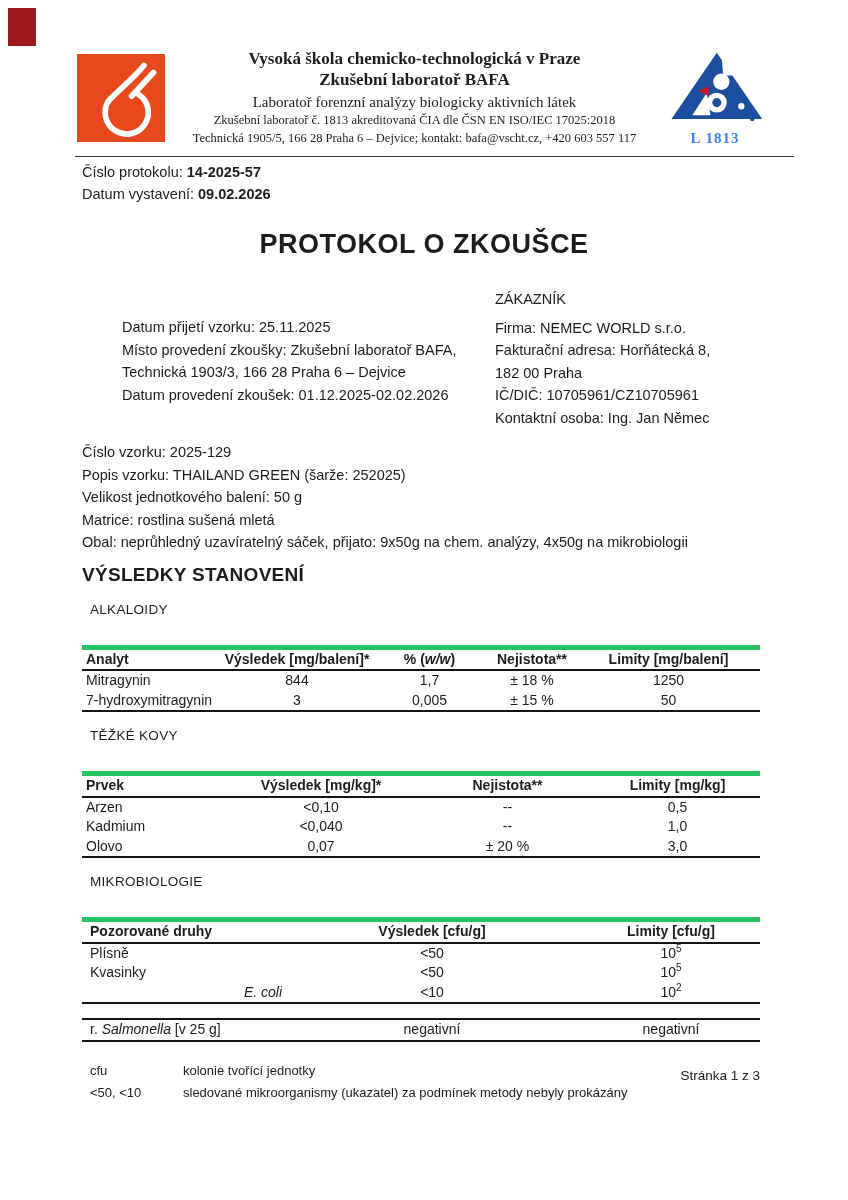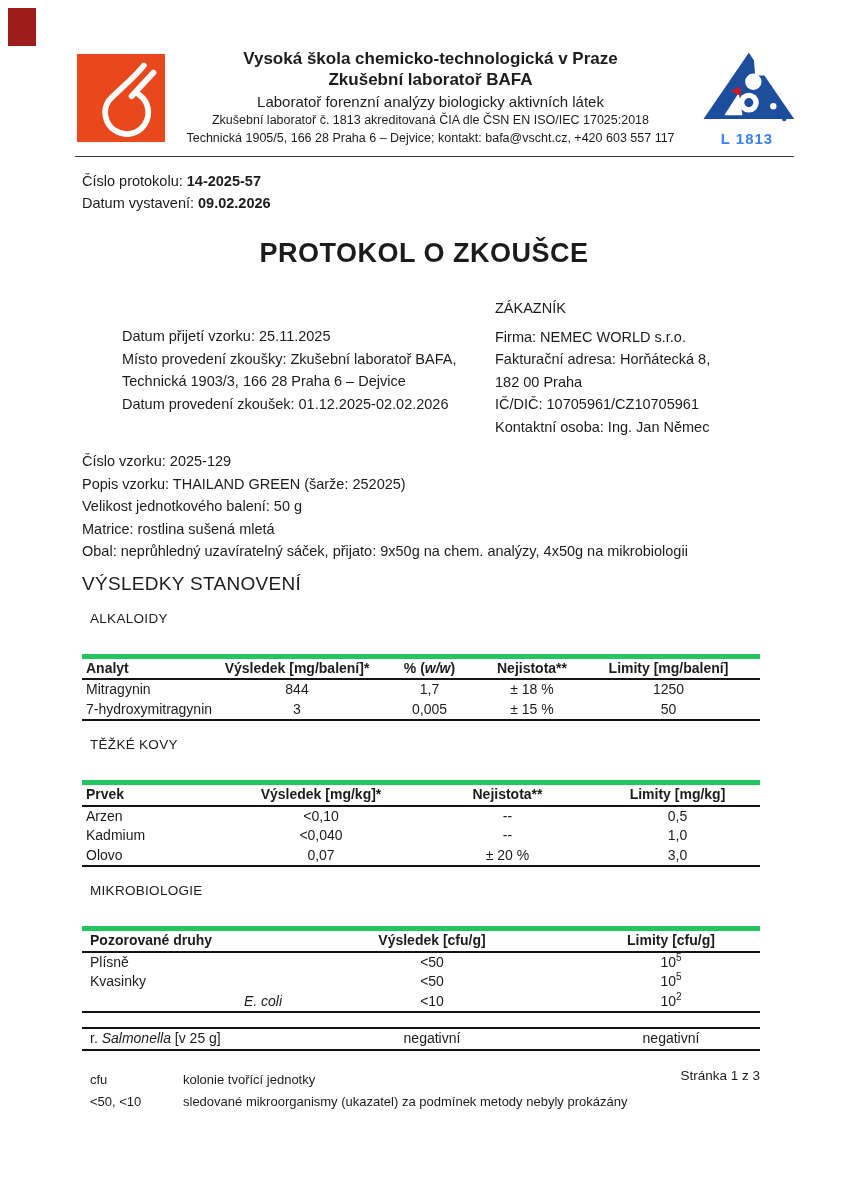--- a/index.html
+++ b/index.html
@@ -3,44 +3,44 @@
 <meta charset="utf-8">
 <style>
   html,body { margin:0; padding:0; background:#ffffff; }
   .page {
     position:relative; width:848px; height:1200px; background:#ffffff;
     font-family:"Liberation Sans", sans-serif; color:#1c1c1c; overflow:hidden;
   }
   .corner-marker { position:absolute; left:8px; top:8px; width:28px; height:38px; background:#9e1b1b; }
 
   
-  .letterhead { display:flex; align-items:flex-start; padding:48px 48px 0 75px; }
+  .letterhead { display:flex; align-items:flex-start; padding:48px 80px 0 75px;font-family:Liberation Serif, serif; }
   .lh-logo { width:92px; height:88px; margin-top:6px; flex:none; }
   .lh-center { flex:1; text-align:center; padding:0 8px; }
   .lh-bold { font-size:17px; font-weight:bold; line-height:21px; }
   .lh-sub { font-size:15px; line-height:20px; margin-top:2px; }
   .lh-small { font-size:12.5px; line-height:17.5px; }
   .lh-cia { width:106px; flex:none; text-align:center; margin-top:2px; }
   .cia-label { color:#3b82f6; font-weight:bold; font-size:15px; letter-spacing:1px; margin-top:-2px; }
   .rule { border:none; border-top:1.5px solid #3d3d3d; margin:9px 54px 0 75px; }
 
   
-  .meta { margin:13px 0 0 82px; font-size:14.5px; line-height:22px; }
+  .meta { margin:4px 0 0 82px; font-size:14.5px; line-height:22px; }
   .meta b { font-weight:bold; }
 
   .title { text-align:center; font-size:27px; font-weight:bold; letter-spacing:0.5px; margin-top:24px; }
 
   
   .info-row { display:flex; margin:28px 0 0 82px; font-size:14.5px; line-height:22.5px; }
   .info-left { width:373px; padding-top:28px;margin-left:40px; }
   .customer-heading { margin-bottom:6px; }
 
   .sample { margin:12px 0 0 82px; font-size:14.5px; line-height:22.5px; }
 
-  .results-heading { margin:10px 0 0 82px; font-size:19px; font-weight:normal; letter-spacing:0.3px; }
+  .results-heading { margin:10px 0 0 82px; font-size:19px; font-weight:bold; letter-spacing:0.3px; }
 
   .section-label { margin:16px 0 10px 90px; font-size:13.5px; letter-spacing:0.3px; }
 
   table { border-collapse:collapse; table-layout:fixed; margin-left:82px; width:678px; font-size:14px;
           border-top:5px solid #22c55e; border-bottom:2px solid #141414;margin-top:28px; }
   th, td { padding:2px 0; line-height:15.5px; text-align:center; font-weight:normal; overflow:hidden; white-space:nowrap; }
   th { font-weight:bold; }
   thead tr { border-bottom:2px solid #141414; }
   .cell-left { text-align:left; padding-left:4px; }
   .cell-left-8 { text-align:left; padding-left:8px; }

